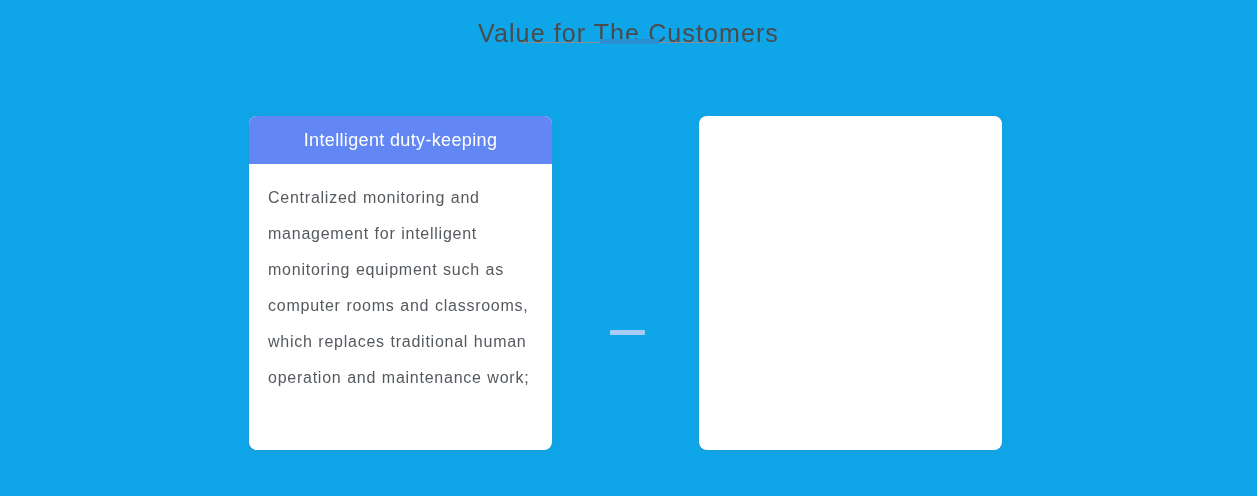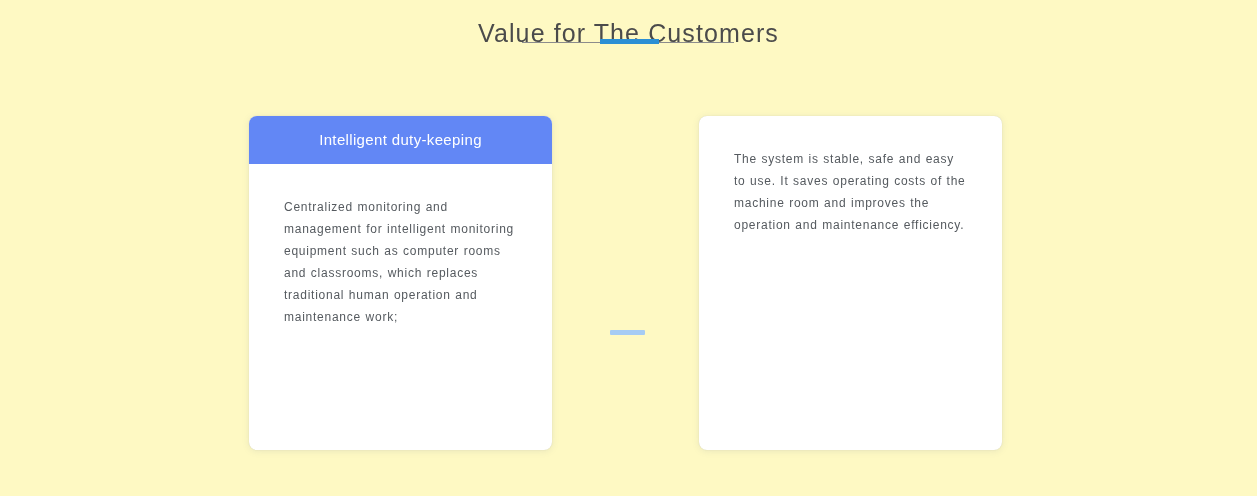--- a/index.html
+++ b/index.html
@@ -11,21 +11,21 @@
     height: 496px;
     background: #ffffff;
     font-family: "DejaVu Sans", "Liberation Sans", sans-serif;
     overflow: hidden;
   }
 
   .page {
     position: relative;
     width: 1257px;
     height: 496px;
-    background: #fef9c3;
+    background: #0ea5e9;
   }
 
   
   .title-block {
     position: absolute;
     left: 0;
     top: 18px;
     width: 1257px;
     text-align: center;
   }
@@ -77,41 +77,41 @@
   }
   .card-1 { left: 249px; }
   .card-2 { left: 699px; }
 
   .card-header {
     height: 48px;
     line-height: 48px;
     text-align: center;
     color: #ffffff;
     font-family: "Liberation Sans", "DejaVu Sans", sans-serif;
-    font-size: 15px;
+    font-size: 18px;
     font-weight: 400;
     letter-spacing: 0.35px;
     white-space: nowrap;
     overflow: hidden;
   }
   .card-1 .card-header { background: #6287f5; }
   .card-2 .card-header { background: #fb6840; }
 
   .card-body {
     padding: 16px 18px 0 19px;
   }
   .card-text {
     font-family: "Liberation Sans", "DejaVu Sans", sans-serif;
-    font-size: 12px;
+    font-size: 16px;
     font-weight: 400;
     color: #555a5f;
-    line-height: 22px;
+    line-height: 36px;
     letter-spacing: 0.75px;
     word-spacing: 0.5px;
-    margin: 16px;
+    margin: 0;
   }
 
   
   .connector {
     position: absolute;
     left: 610px;
     top: 214px;
     width: 35px;
     height: 5px;
     background: #a6ccf4;
@@ -134,19 +134,16 @@
     <div class="card card-1">
       <div class="card-header">Intelligent duty-keeping</div>
       <div class="card-body">
         <p class="card-text">Centralized monitoring and management for intelligent monitoring equipment such as computer rooms and classrooms, which replaces traditional human operation and maintenance work;</p>
       </div>
     </div>
 
     <div class="connector"></div>
 
     <div class="card card-2">
-      <div class="card-body">
-        <p class="card-text">The system is stable, safe and easy to use. It saves operating costs of the machine room and improves the operation and maintenance efficiency.</p>
-      </div>
     </div>
 
   </div>
 </div>
 
 </body></html>

